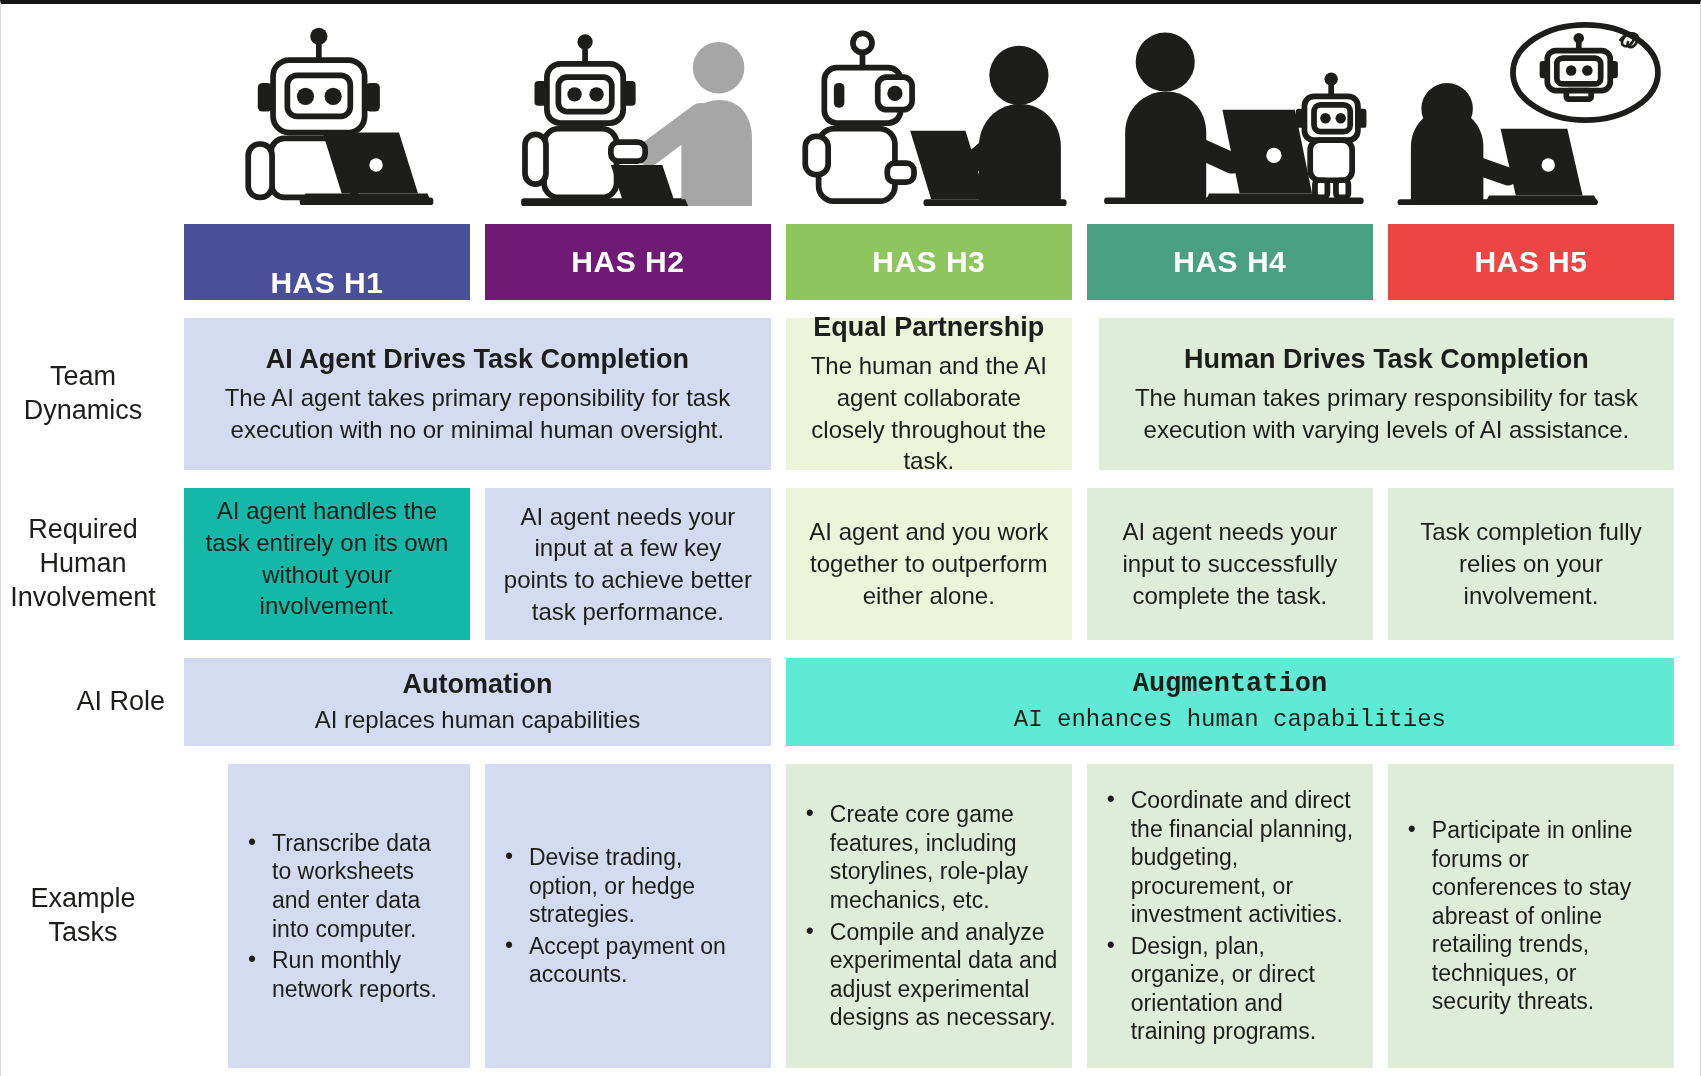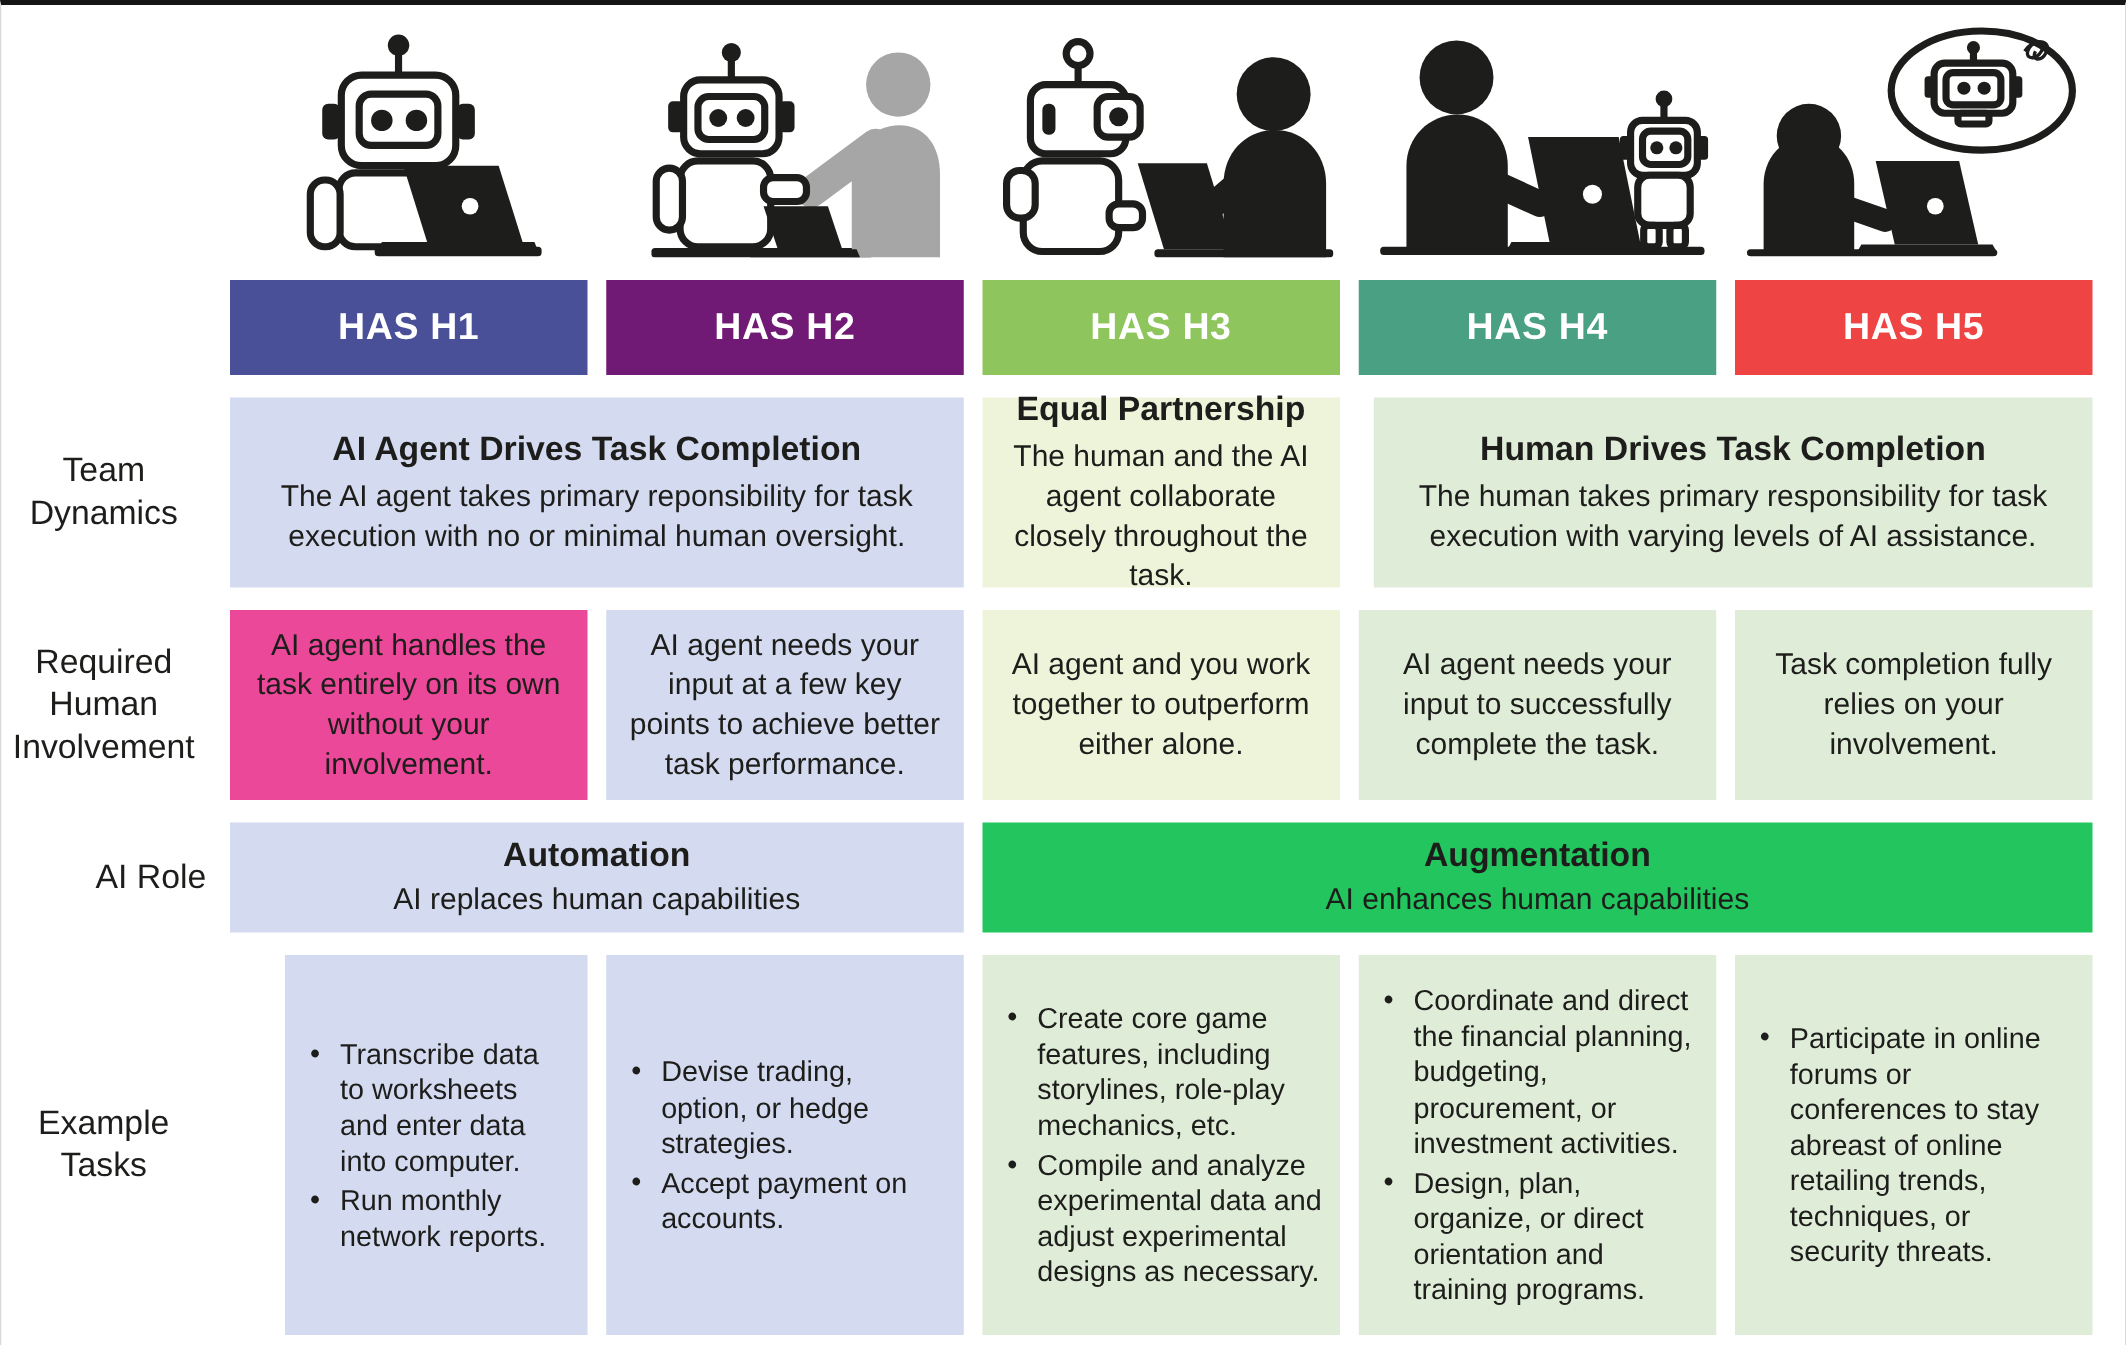--- a/index.html
+++ b/index.html
@@ -169,21 +169,21 @@
         <rect class="ico" x="187" y="74" width="26" height="9" rx="2.5" stroke-width="3.5"></rect>
         <circle class="ink" cx="62" cy="93" r="27"></circle>
         <path class="ink" d="M24,191 v-58 c0,-22 17,-40 38,-40 c22,0 38,18 38,40 v58 z"></path>
         <line x1="86" y1="150" x2="126" y2="164" stroke="#1d1d1b" stroke-width="19" stroke-linecap="round"></line>
         <path class="ink" d="M118,114 L188,114 L204,184 L134,184 Z"></path>
         <circle cx="168" cy="152" r="7" fill="#fff"></circle>
         <path class="ink" d="M106,184 L216,184 L220,191 L102,191 Z"></path>
       </svg>
     </div>
 
-    <div class="band r2 c2" style="background: rgb(74, 80, 152);">
+    <div class="band r2 c2" style="background: rgb(74, 80, 152); align-items: flex-end;">
       <span>HAS H1</span>
     </div>
     <div class="band r2 c3" style="background: #701a75;">
       <span>HAS H2</span>
     </div>
     <div class="band r2 c4" style="background: rgb(142, 197, 92);">
       <span>HAS H3</span>
     </div>
     <div class="band r2 c5" style="background: rgb(73, 160, 131);">
       <span>HAS H4</span>
@@ -202,21 +202,21 @@
       <div class="cell-title">Equal Partnership</div>
       <div class="cell-body">The human and the AI agent collaborate closely throughout the task.</div>
     </div>
     <div class="cell r3 c5s2" style="background: rgb(223, 236, 216); margin-left: 12px;">
       <div class="cell-title">Human Drives Task Completion</div>
       <div class="cell-body">The human takes primary responsibility for task execution with varying levels of AI assistance.</div>
     </div>
 
     <div class="row-label r4 c1">Required Human Involvement</div>
 
-    <div class="cell r4 c2" style="background: #ec4899;">
+    <div class="cell r4 c2" style="background: #14b8a6; justify-content: flex-end;">
       <div class="cell-body">AI agent handles the task entirely on its own without your involvement.</div>
     </div>
     <div class="cell r4 c3" style="background: rgb(212, 218, 239);">
       <div class="cell-body">AI agent needs your input at a few key points to achieve better task performance.</div>
     </div>
     <div class="cell r4 c4" style="background: rgb(238, 244, 218);">
       <div class="cell-body">AI agent and you work together to outperform either alone.</div>
     </div>
     <div class="cell r4 c5" style="background: rgb(223, 236, 216);">
       <div class="cell-body">AI agent needs your input to successfully complete the task.</div>
@@ -224,21 +224,21 @@
     <div class="cell r4 c6" style="background: rgb(223, 236, 216);">
       <div class="cell-body">Task completion fully relies on your involvement.</div>
     </div>
 
     <div class="row-label r5 c1">AI Role</div>
 
     <div class="cell r5 c2s2" style="background: rgb(212, 218, 239);">
       <div class="cell-title" style="margin-bottom:3px;">Automation</div>
       <div class="cell-body">AI replaces human capabilities</div>
     </div>
-    <div class="cell r5 c4s3" style="background: #22c55e;">
+    <div class="cell r5 c4s3" style="background: #5eead4; font-family: Liberation Mono, monospace;">
       <div class="cell-title" style="margin-bottom:3px;">Augmentation</div>
       <div class="cell-body">AI enhances human capabilities</div>
     </div>
 
     <div class="row-label r6 c1">Example Tasks</div>
 
     <div class="cell tasks r6 c2" style="background: rgb(212, 218, 239); margin-left: 44px;">
       <ul>
         <li>Transcribe data to worksheets and enter data into computer.</li>
         <li>Run monthly network reports.</li>

